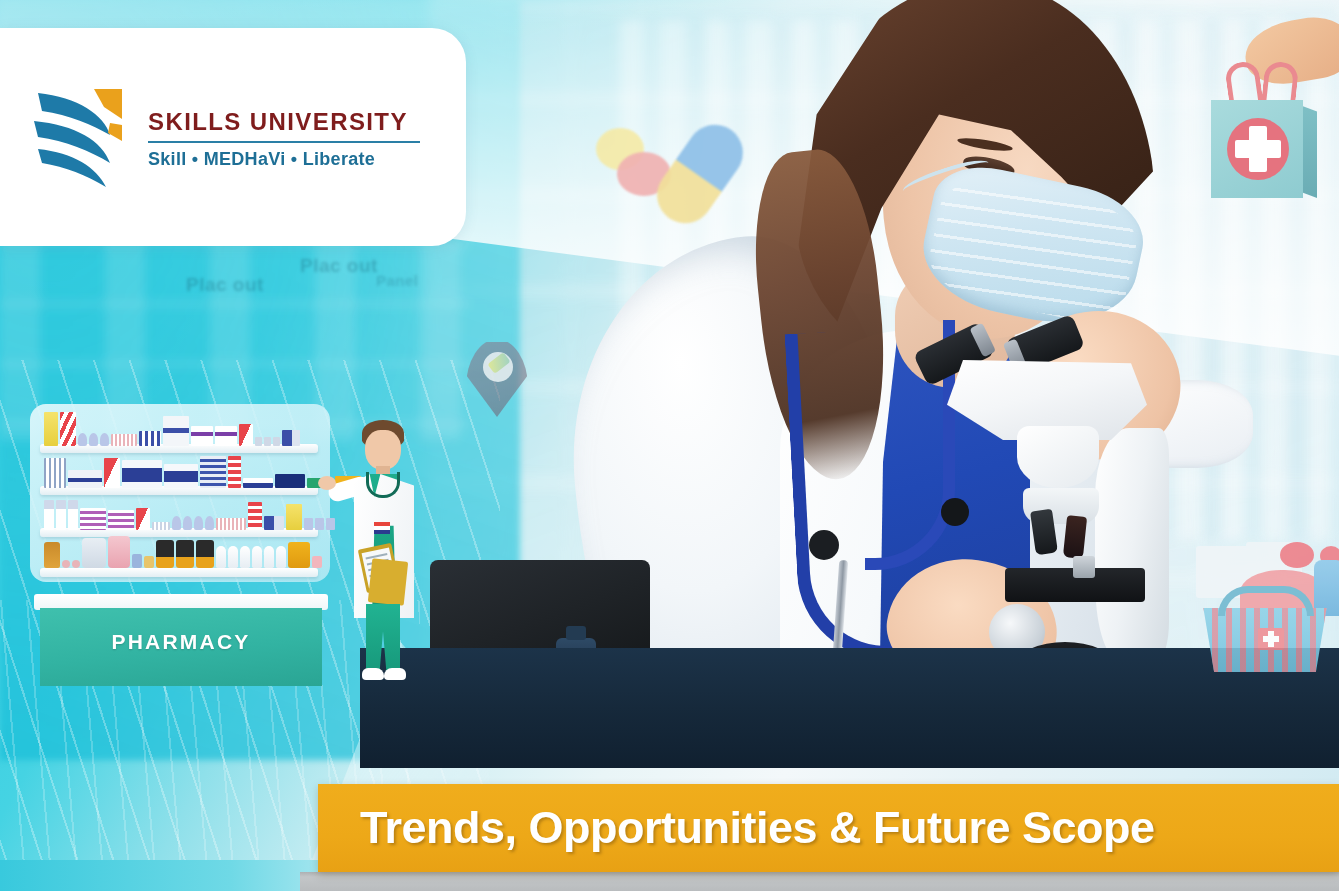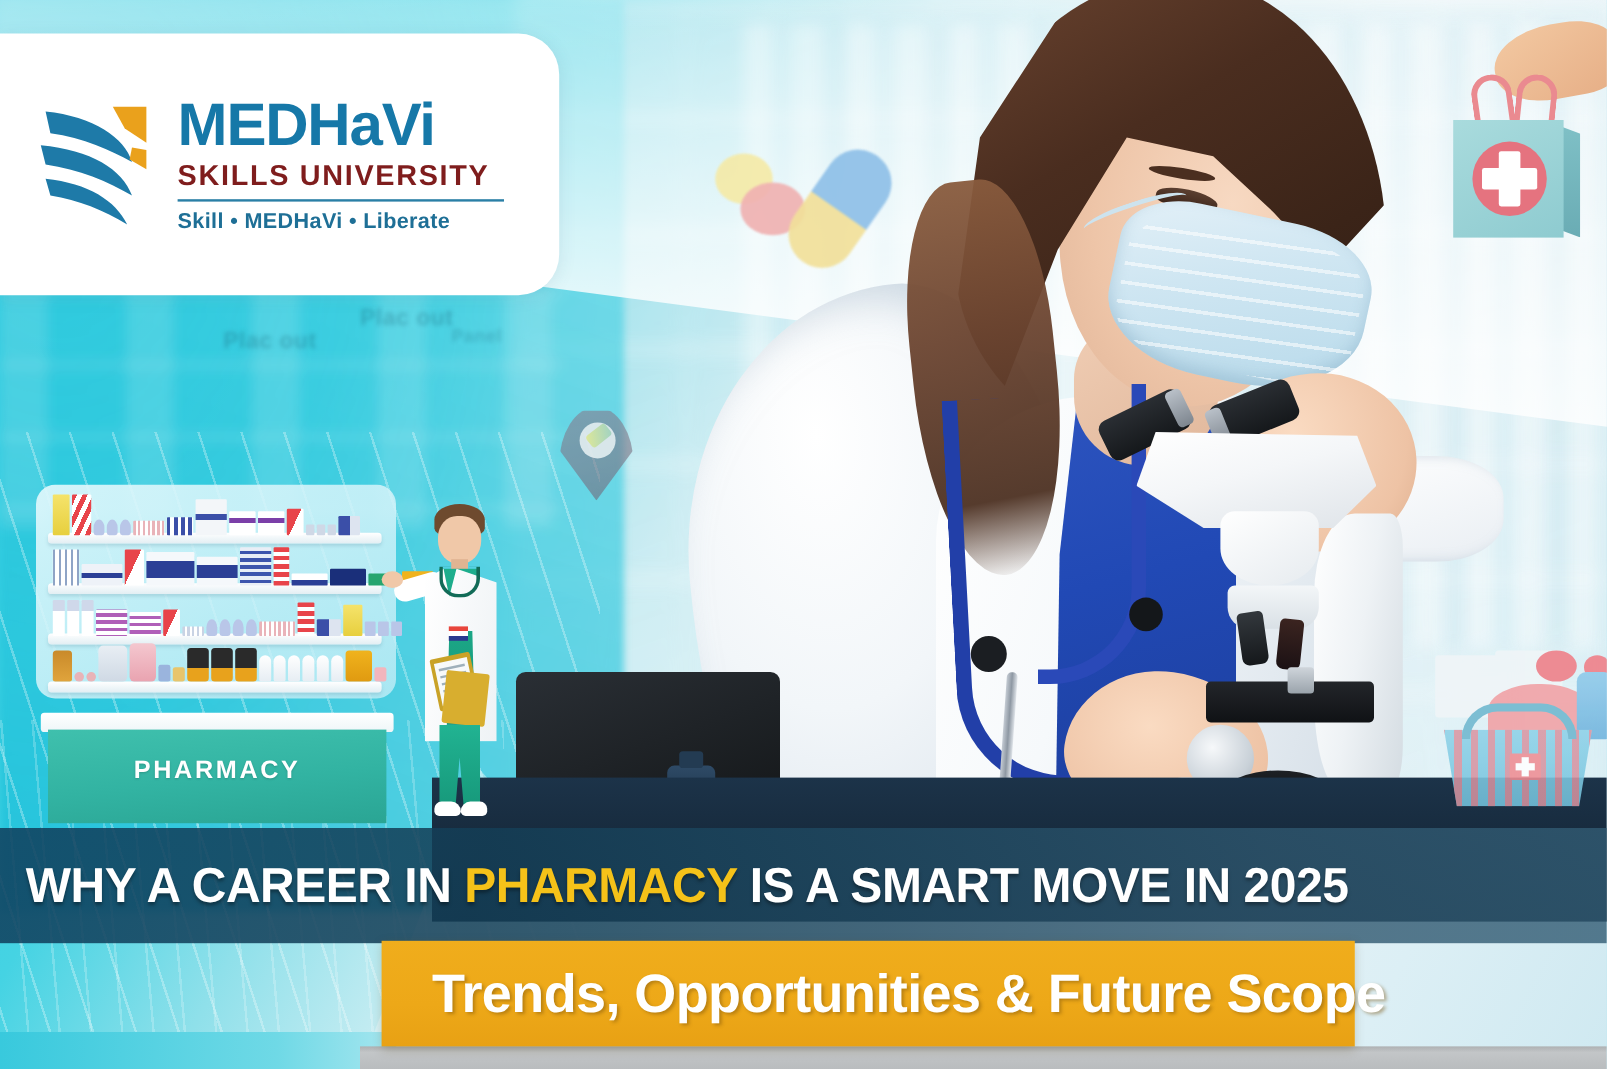--- a/index.html
+++ b/index.html
@@ -511,21 +511,21 @@
   }
   .title-text{
     padding-left:22px; color:#ffffff; font-weight:700; font-size:41px;
     letter-spacing:-.4px; white-space:nowrap;
     text-shadow:0 2px 3px rgba(0,0,0,.35);
     transform:scaleX(.975); transform-origin:left center;
   }
   .title-text .hi{ color:#f5c219; }
 
   .sub-bar{
-    position:absolute; left:318px; top:784px; width:811px; height:88px;
+    position:absolute; left:318px; top:784px; width:1021px; height:88px;
     background:linear-gradient(180deg,#f0ad1c 0%,#eda818 60%,#e8a114 100%);
     display:flex; align-items:center;
     box-shadow:0 3px 8px rgba(90,70,20,.25);
   }
   .sub-text{
     padding-left:42px; color:#ffffff; font-weight:700; font-size:45px;
     letter-spacing:-.5px; white-space:nowrap;
     text-shadow:2px 2px 3px rgba(120,80,10,.45);
   }
   .gray-strip{
@@ -752,30 +752,26 @@
     <div class="logo-mark">
       <svg viewBox="0 0 118 112" width="118" height="112" aria-hidden="true">
         <path d="M20 12 C60 16 86 34 92 54 C74 44 52 34 24 30 Z" fill="#1e7aa8"></path>
         <path d="M16 40 C58 44 84 60 92 82 C72 70 48 60 20 56 Z" fill="#1e7aa8"></path>
         <path d="M20 68 C56 72 78 86 88 106 C68 94 48 86 24 82 Z" fill="#1e7aa8"></path>
         <path d="M76 8 L104 8 L104 38 L86 26 Z" fill="#eaa11c"></path>
         <path d="M92 42 L104 44 L104 60 L90 52 Z" fill="#eaa11c"></path>
       </svg>
     </div>
     <div class="logo-text">
-      <div class="logo-med">MEDHaVi</div>
       <div class="logo-su">SKILLS  UNIVERSITY</div>
       <div class="logo-rule"></div>
       <div class="logo-tag">Skill  •  MEDHaVi  •  Liberate</div>
     </div>
   </div>
 
-  <div class="title-bar">
-    <div class="title-text"><span>WHY A CAREER IN </span><span class="hi">PHARMACY</span><span> IS A SMART MOVE IN 2025</span></div>
-  </div>
 
   <div class="left-bottom-wedge"></div>
   <div class="gray-strip"></div>
 
   <div class="sub-bar">
     <div class="sub-text">Trends, Opportunities &amp; Future Scope</div>
   </div>
   <div class="gray-strip-shadow"></div>
 
 </div>

